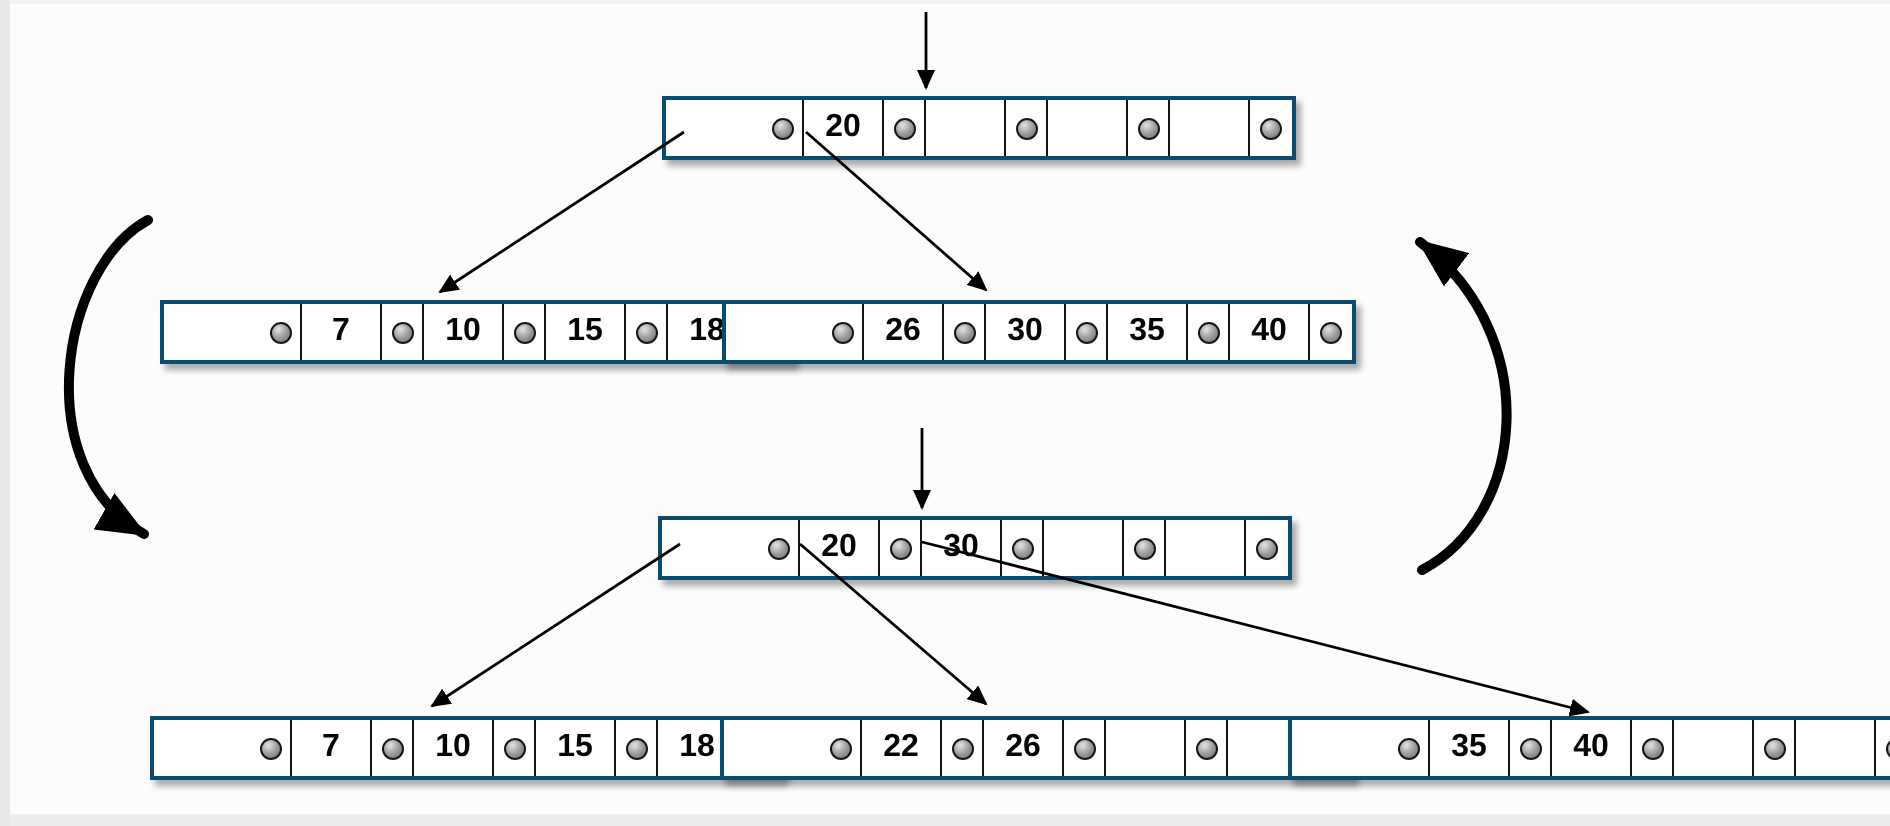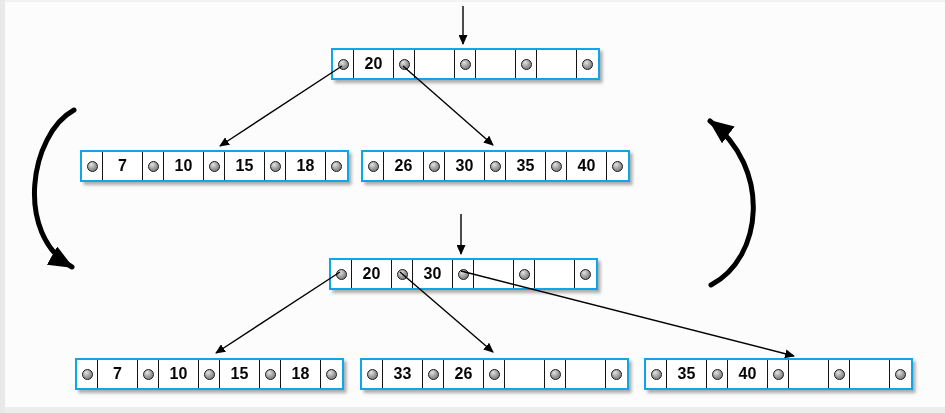--- a/index.html
+++ b/index.html
@@ -8,22 +8,23 @@
     width:945px;height:413px;
     background:#fcfcfc;
     box-shadow: inset 5px 0 0 #e9e9e9, inset 0 -6px 0 #ecedec, inset 0 2px 0 #f3f3f3;
     overflow:hidden;
     font-family:"Liberation Sans", sans-serif;
   }
   .arrow-layer{position:absolute;left:0;top:0;width:945px;height:413px;pointer-events:none;}
   .bnode{
     position:absolute;display:flex;align-items:stretch;
     height:32px;box-sizing:border-box;
-    background:#ffffff;border:2px solid #0ea5e9;
+    background:#ffffff;border:2px solid #0c4a6e;
     box-shadow:2.5px 3px 3px rgba(70,70,70,.45);
+    padding-left:48px;
   }
   .pcell{width:21px;box-sizing:border-box;border-right:1.7px solid #141414;
     display:flex;align-items:center;justify-content:center;background:#fff;}
   .kcell{width:40px;box-sizing:border-box;border-right:1.7px solid #141414;
     display:flex;align-items:center;justify-content:center;background:#fff;
     font-size:16px;font-weight:600;color:#050505;}
   .pcell:last-child{border-right:none;}
   .dot{
     width:11px;height:11px;border-radius:50%;
     border:1.4px solid #161616;box-sizing:border-box;
@@ -142,21 +143,21 @@
     <div class="kcell">18</div>
     <div class="pcell">
         <span class="dot"></span>
       </div>
   </div>
 
   <div class="bnode" style="left:360px;top:358px">
     <div class="pcell">
         <span class="dot"></span>
       </div>
-    <div class="kcell">33</div>
+    <div class="kcell">22</div>
     <div class="pcell">
         <span class="dot"></span>
       </div>
     <div class="kcell">26</div>
     <div class="pcell">
         <span class="dot"></span>
       </div>
     <div class="kcell"></div>
     <div class="pcell">
         <span class="dot"></span>

